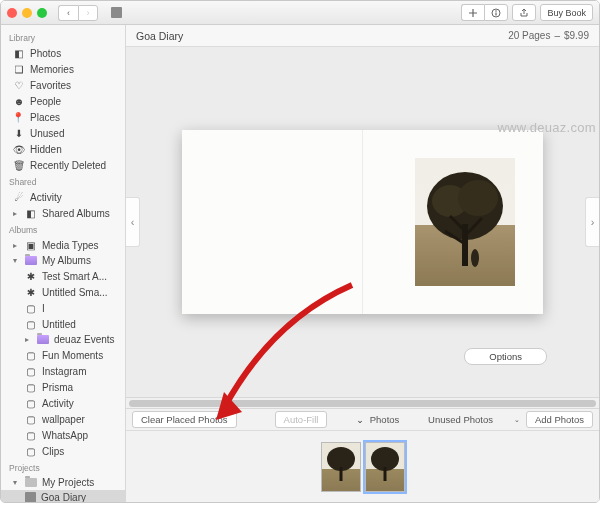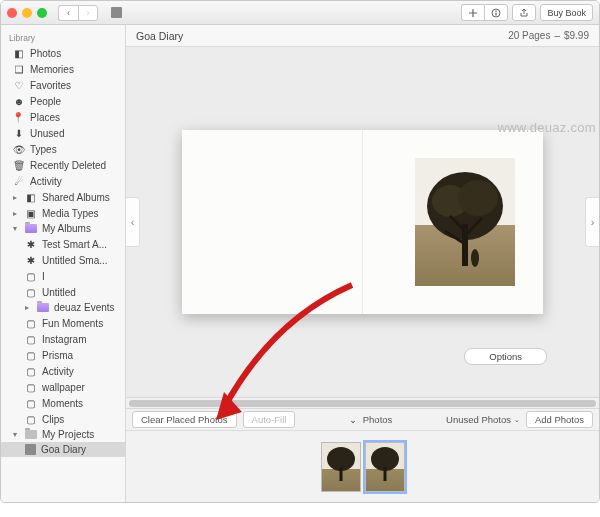--- a/index.html
+++ b/index.html
@@ -44,21 +44,21 @@
   .spread { display: flex; gap: 1px; box-shadow: 0 4px 14px rgba(0,0,0,.25); }
   .page { width: 180px; height: 184px; background: #fcfcfa; position: relative; }
   .photo { position: absolute; top: 28px; right: 28px; width: 100px; height: 128px; background: linear-gradient(#f0eee6 0%,#f2efe8 52%,#a8946f 52%,#8c7a55 100%); overflow: hidden; }
   .tree { position: absolute; left: 50%; bottom: 10px; transform: translateX(-50%); }
   .options { position: absolute; right: 52px; bottom: 32px; background: #fff; border: 1px solid #ccc; border-radius: 8px; padding: 2px 24px; font-size: 9.5px; color: #444; }
   .scroll-h { height: 12px; background: #f0f0f0; border-top: 1px solid #d8d8d8; border-bottom: 1px solid #d8d8d8; position: relative; }
   .scroll-h::after { content:''; position:absolute; left:3px; top:2px; right:3px; height:7px; background:#c8c8c8; border-radius:4px; }
   .footer { height: 93px; background: #f2f2f2; display: flex; flex-direction: column; }
   .foot-bar { height: 22px; border-bottom: 1px solid #dcdcdc; display: flex; align-items: center; padding: 0 6px; gap: 6px; font-size: 9.5px; color: #555; }
   .pill { padding: 2px 8px; border: 1px solid #ccc; border-radius: 3px; background: #fff; }
-  .pill.dis { color: #bbb; }
+  .pill.dis { color: #bbb; margin-left: 32px; }
   .thumbs { flex: 1; display: flex; align-items: center; justify-content: center; gap: 4px; padding: 6px; }
   .thumb { width: 40px; height: 50px; border: 1px solid #bbb; background: linear-gradient(#eae6da 0%,#eae6da 55%,#9a885f 55%,#8c7a55 100%); position: relative; }
   .thumb.sel { outline: 2px solid #8bb8ff; }
   .thumb svg { position: absolute; left: 50%; bottom: 6px; transform: translateX(-50%); }
   .arrow { position: absolute; left: 212px; top: 280px; pointer-events: none; z-index: 50; }
   .watermark { position: absolute; right: 4px; top: 120px; font-size: 13px; color: #bdbdbd; letter-spacing: .3px; }
 </style>
 </head>
 <body>
 
@@ -124,37 +124,39 @@
       <div class="sitem">
           <span class="sicon">📍</span>
           <span>Places</span>
         </div>
       <div class="sitem">
           <span class="sicon">⬇</span>
           <span>Unused</span>
         </div>
       <div class="sitem">
           <span class="sicon">👁</span>
-          <span>Types</span>
+          <span>Hidden</span>
         </div>
       <div class="sitem">
           <span class="sicon">🗑</span>
           <span>Recently Deleted</span>
         </div>
 
+      <div class="shead">Shared</div>
       <div class="sitem">
           <span class="sicon">☄</span>
           <span>Activity</span>
         </div>
       <div class="sitem">
           <span class="disc">▸</span>
           <span class="sicon">◧</span>
           <span>Shared Albums</span>
         </div>
 
+      <div class="shead">Albums</div>
       <div class="sitem">
           <span class="disc">▸</span>
           <span class="sicon">▣</span>
           <span>Media Types</span>
         </div>
       <div class="sitem">
           <span class="disc">▾</span>
           <span class="folder color"></span>
           <span>My Albums</span>
         </div>
@@ -194,27 +196,28 @@
       <div class="sitem sub">
           <span class="sicon">▢</span>
           <span>Activity</span>
         </div>
       <div class="sitem sub">
           <span class="sicon">▢</span>
           <span>wallpaper</span>
         </div>
       <div class="sitem sub">
           <span class="sicon">▢</span>
-          <span>Moments</span>
+          <span>WhatsApp</span>
         </div>
       <div class="sitem sub">
           <span class="sicon">▢</span>
           <span>Clips</span>
         </div>
 
+      <div class="shead">Projects</div>
       <div class="sitem">
           <span class="disc">▾</span>
           <span class="folder gray"></span>
           <span>My Projects</span>
         </div>
       <div class="sitem sub sel">
           <span class="book"></span>
           <span>Goa Diary</span>
         </div>
 
@@ -250,21 +253,21 @@
       </div>
       <div class="scroll-h"></div>
       <div class="footer">
         <div class="foot-bar">
           <div class="pill">Clear Placed Photos</div>
           <div class="pill dis">Auto-Fill</div>
           <div class="spacer"></div>
           <span style="font-size:9px;color:#333">⌄</span>
           <span style="margin-right:auto">Photos</span>
           <div class="spacer"></div>
-          <div style="display:flex;align-items:center;gap:3px">
+          <div style="display:flex;align-items:center;gap:21px">
               <span>Unused Photos</span>
               <span style="font-size:7px">⌄</span>
             </div>
           <div class="pill">Add Photos</div>
         </div>
         <div class="thumbs">
           <div class="thumb">
             <svg width="34" height="40" viewBox="0 0 34 40">
                 <ellipse cx="17" cy="14" rx="14" ry="12" fill="#2a2418"></ellipse>
                 <rect x="15.5" y="22" width="3" height="14" fill="#1e1910"></rect>

